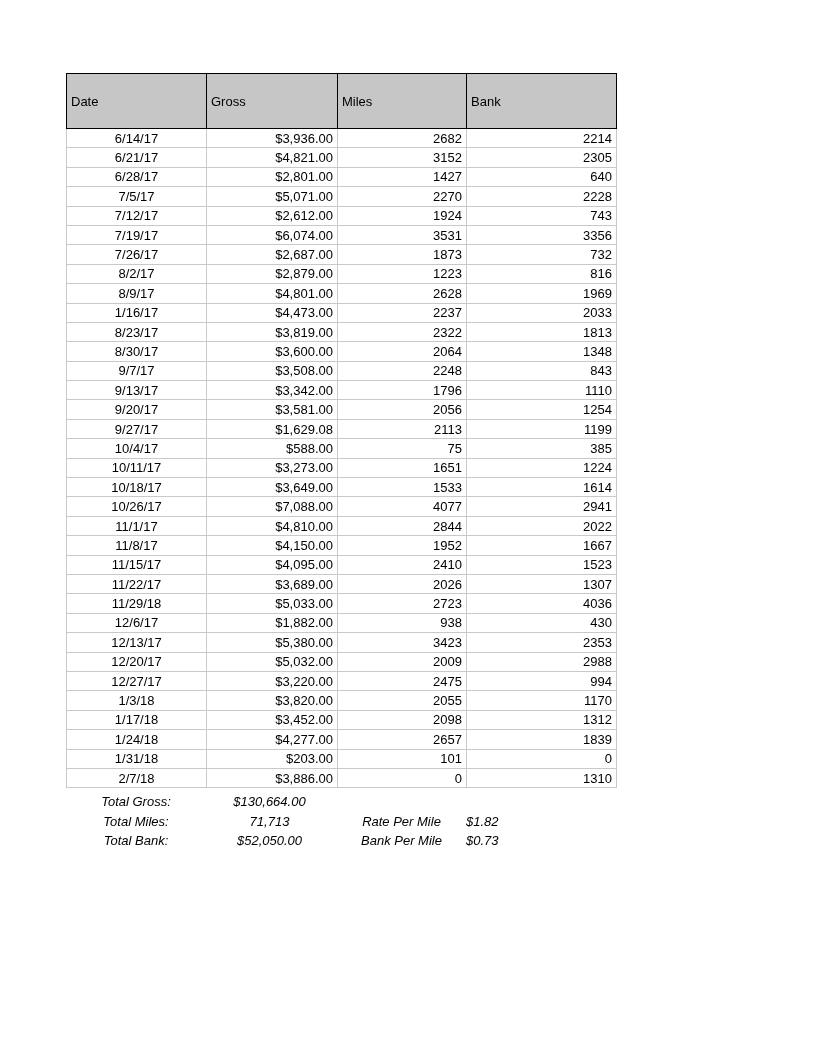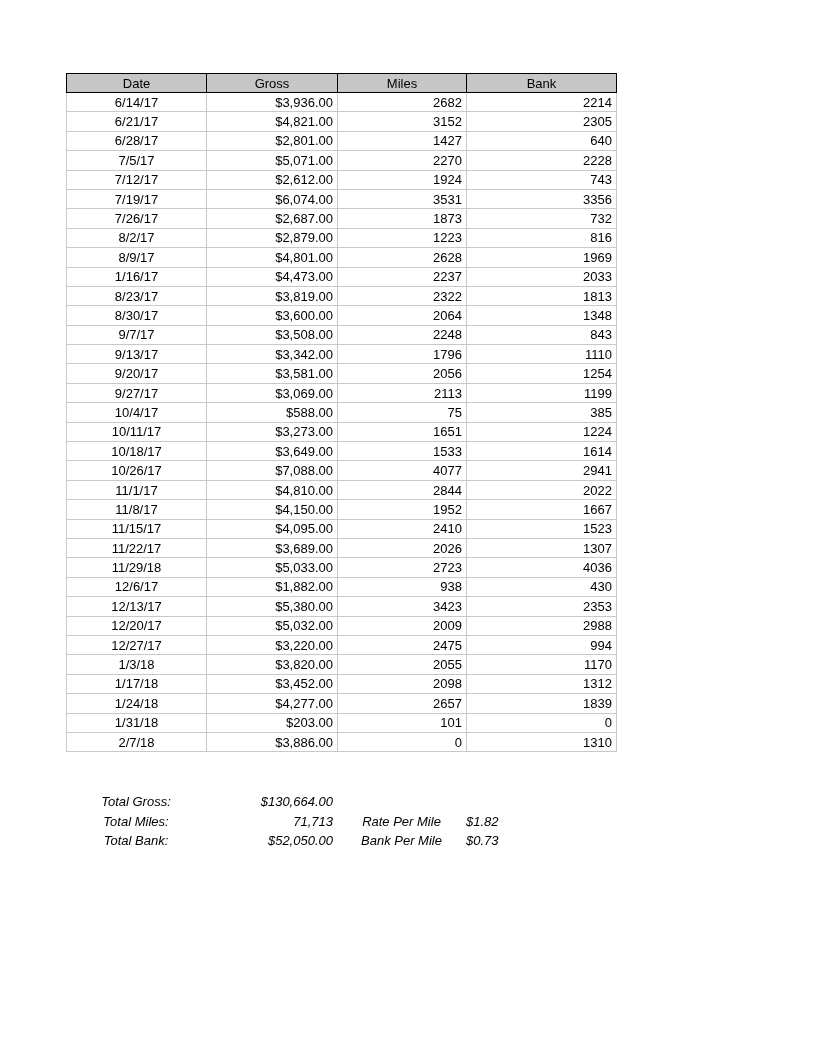--- a/index.html
+++ b/index.html
@@ -26,23 +26,23 @@
     table-layout: fixed;
   }
   table.sheet col.c1 { width: 140px; }
   table.sheet col.c2 { width: 131px; }
   table.sheet col.c3 { width: 129px; }
   table.sheet col.c4 { width: 150px; }
   table.sheet th {
     background: #c6c6c6;
     border: 1px solid #000000;
     font-weight: normal;
-    text-align: center;
+    text-align: left;
     height: 18px;
-    padding: 0 4px;
+    padding: 18px 4px;
     overflow: hidden;
     white-space: nowrap;
   }
   table.sheet td {
     border: 1px solid #c9c9c9;
     height: 18.4px;
     padding: 0 4px;
     overflow: hidden;
     white-space: nowrap;
   }
@@ -52,21 +52,21 @@
     position: absolute;
     left: 66px;
     top: 792px;
     width: 550px;
     display: grid;
     grid-template-columns: 140px 131px 129px 150px;
     grid-auto-rows: 19.4px;
     align-items: center;
   }
   .summary .lbl   { text-align: center; }
-  .summary .val   { text-align: right; padding-right: 4px; }
+  .summary .val   { text-align: center; padding-right: 4px; }
   .summary .rlbl  { text-align: center; }
   .summary .rval  { text-align: left; padding-right: 8px; }
   .summary div { white-space: nowrap; overflow: hidden; font-style: italic; }
 </style>
 </head>
 <body>
 
 <div class="page">
 
   <table class="sheet">
@@ -170,21 +170,21 @@
           <td class="c-num">1110</td>
         </tr>
         <tr>
           <td class="c-date">9/20/17</td>
           <td class="c-num">$3,581.00</td>
           <td class="c-num">2056</td>
           <td class="c-num">1254</td>
         </tr>
         <tr>
           <td class="c-date">9/27/17</td>
-          <td class="c-num">$3,069.00</td>
+          <td class="c-num">$1,629.08</td>
           <td class="c-num">2113</td>
           <td class="c-num">1199</td>
         </tr>
         <tr>
           <td class="c-date">10/4/17</td>
           <td class="c-num">$588.00</td>
           <td class="c-num">75</td>
           <td class="c-num">385</td>
         </tr>
         <tr>

